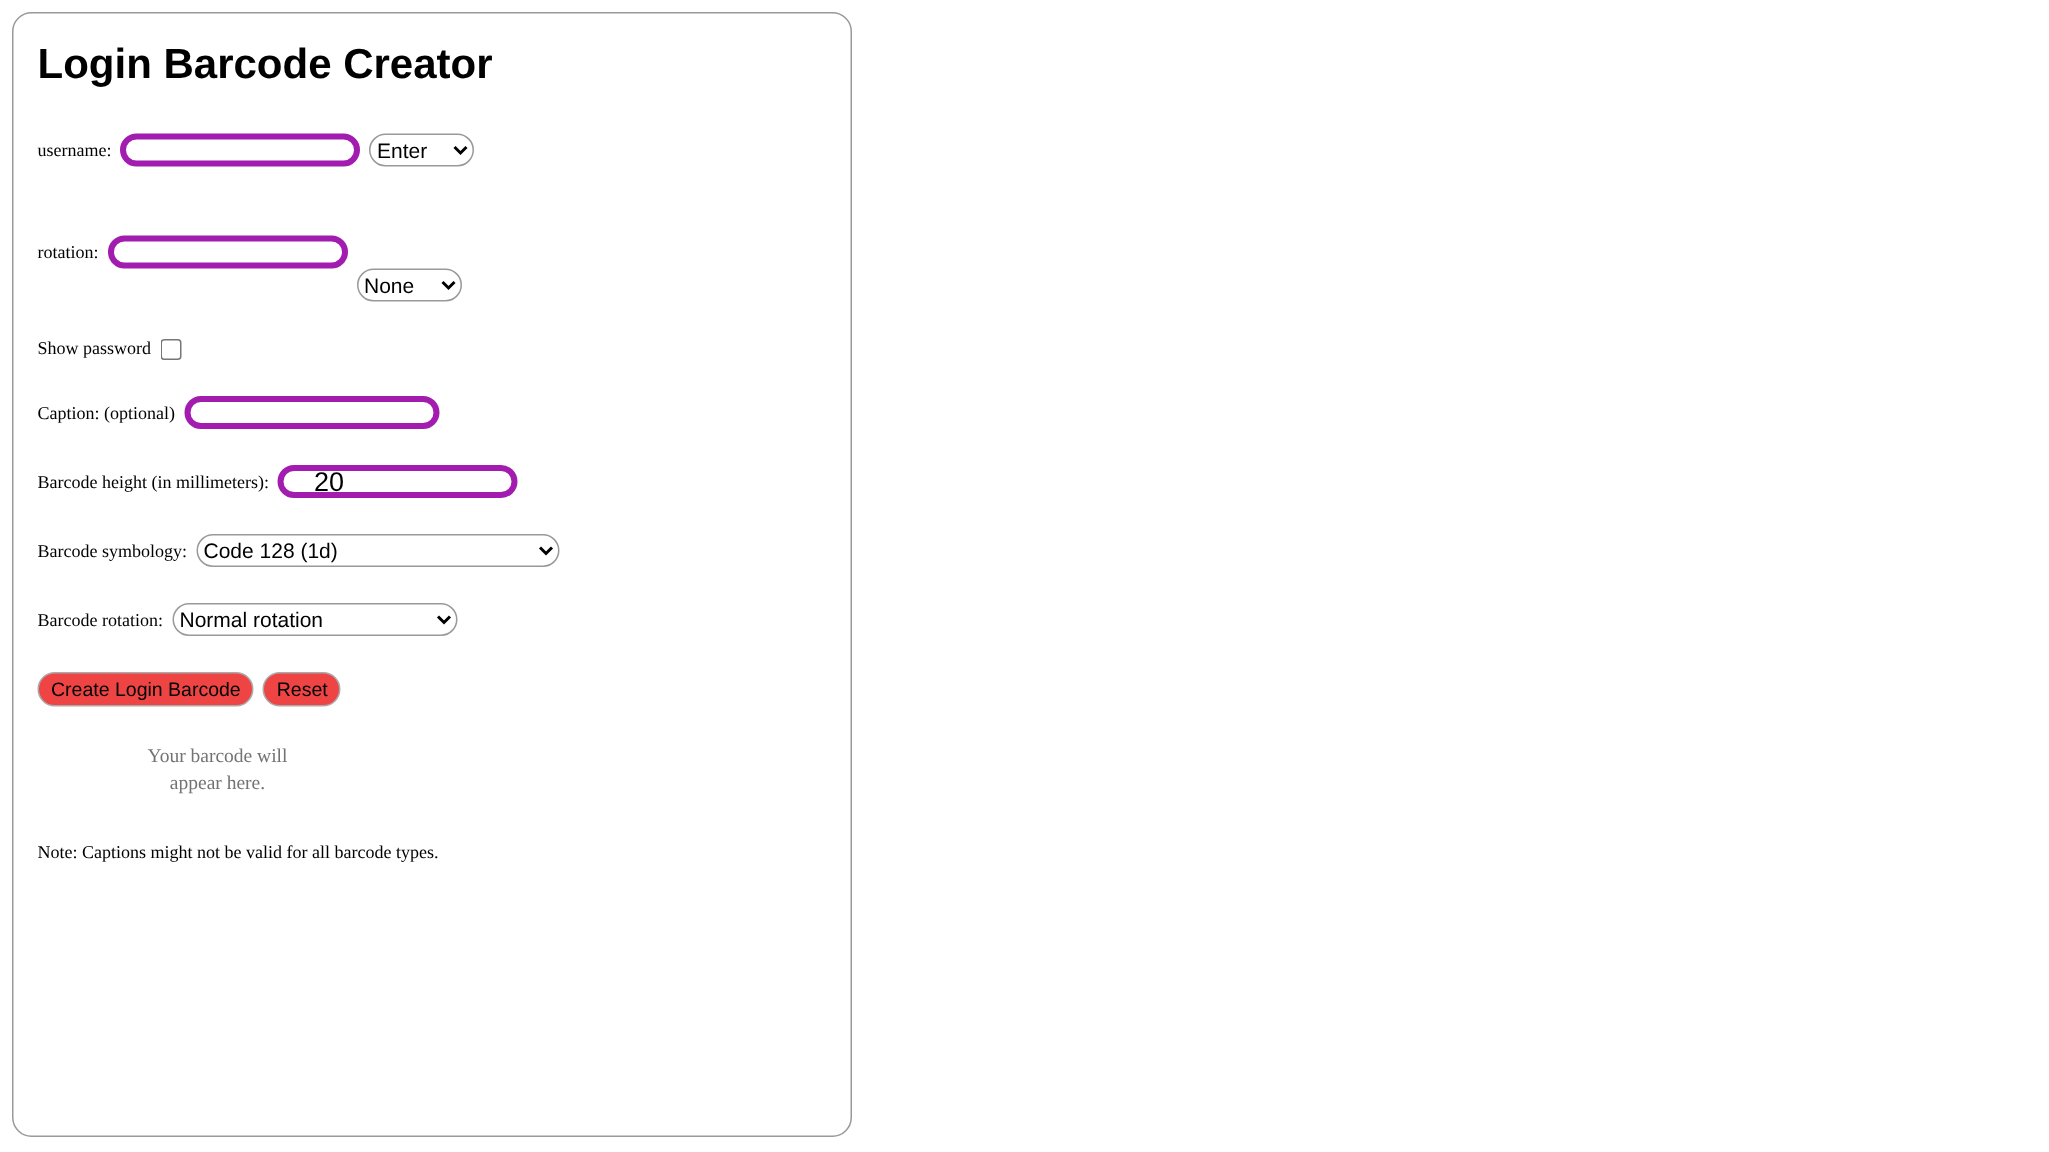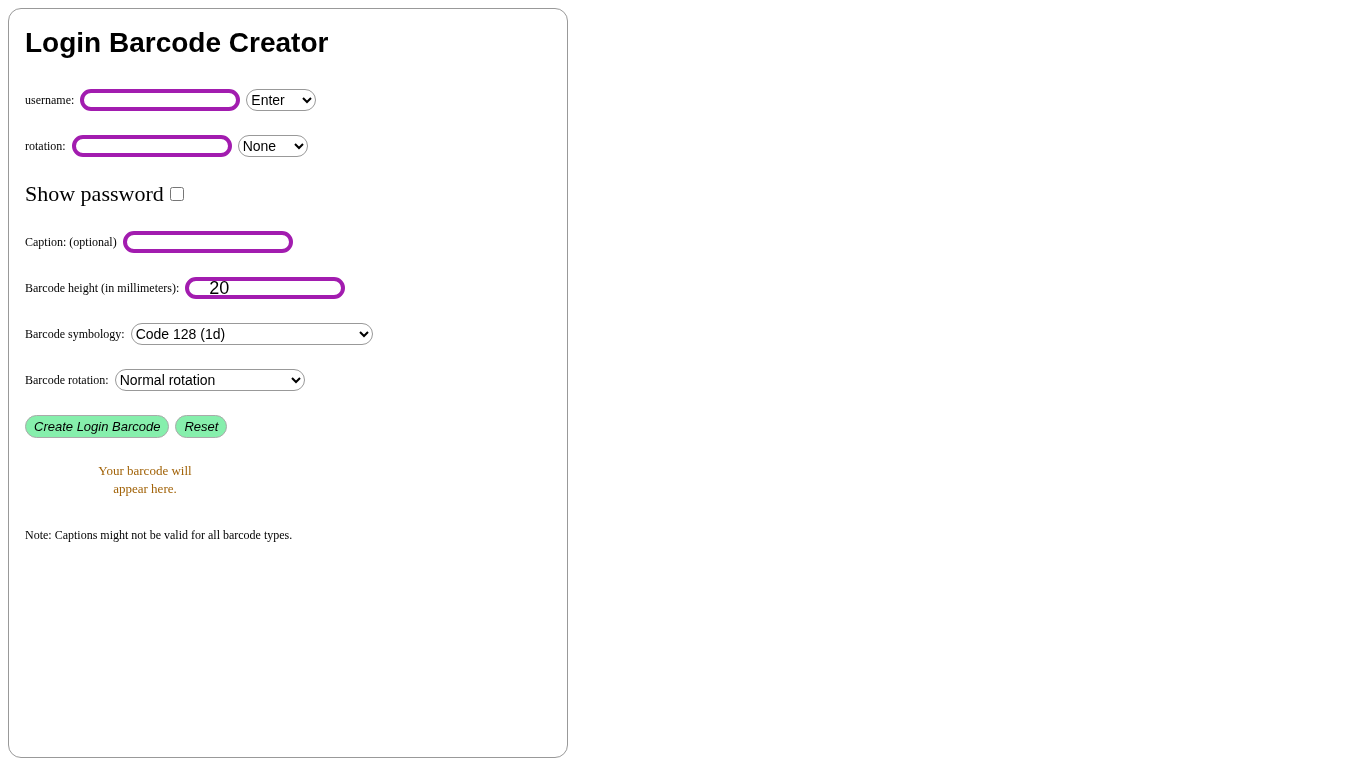--- a/index.html
+++ b/index.html
@@ -79,20 +79,21 @@
     }
 
     .enter-select {
       width: 70px;
       margin-left: 6px;
     }
 
     .none-select {
       width: 70px;
       margin-left: 6px;
+      margin-top: 44px;
     }
 
     .scaling-select {
       width: 45px;
     }
 
     .symbology-select {
       width: 242px;
     }
 
@@ -100,51 +101,50 @@
       width: 190px;
     }
 
     .show-password-row {
       display: flex;
       align-items: center;
       margin-bottom: 24px;
     }
 
     .show-password-label {
-      font-size: 22px;
+      font-size: 12px;
       margin-right: 6px;
     }
 
     .checkbox-input {
       width: 14px;
       height: 14px;
       border: 1px solid #555;
     }
 
     .button-row {
       display: flex;
       align-items: center;
       margin-bottom: 24px;
       gap: 6px;
     }
 
     .btn {
       font-size: 13px;
       padding: 3px 8px;
       border: 1px solid #aaaaaa;
-      background: #86efac;
+      background: #ef4444;
       cursor: pointer;
       font-family: Arial, sans-serif;
-      font-style: italic;
     }
 
     .barcode-preview {
       margin: 10px 0 20px 60px;
       font-size: 13px;
-      color: #a16207;
+      color: #737373;
       text-align: center;
       width: 120px;
       line-height: 1.4;
     }
 
     .note-text {
       font-size: 12px;
       margin-top: 8px;
       padding-top: 10px;
     }

